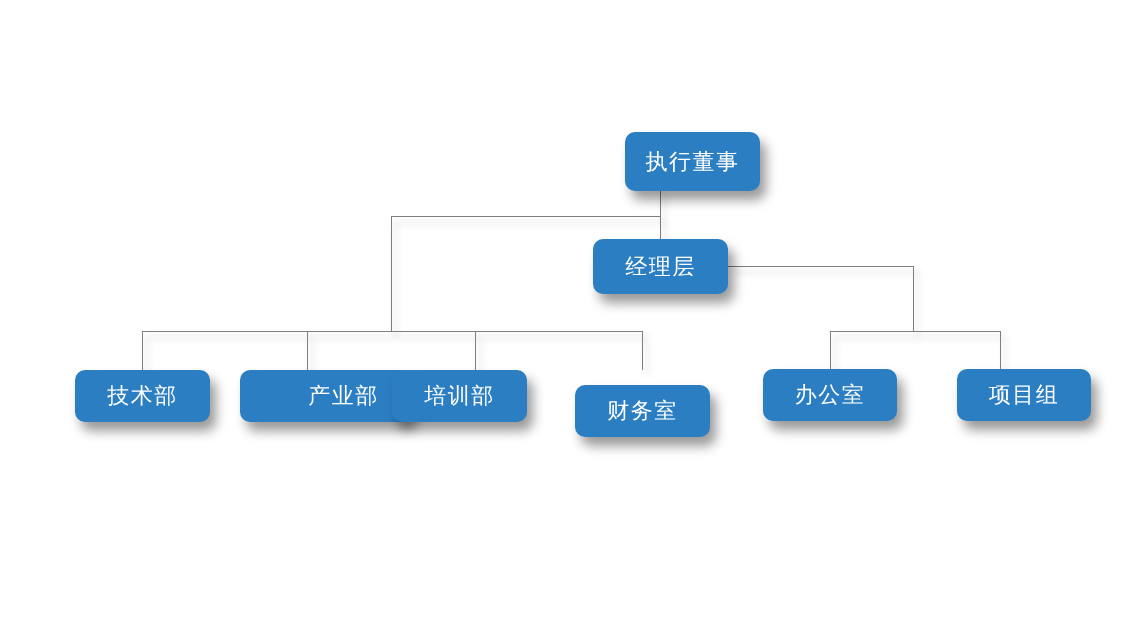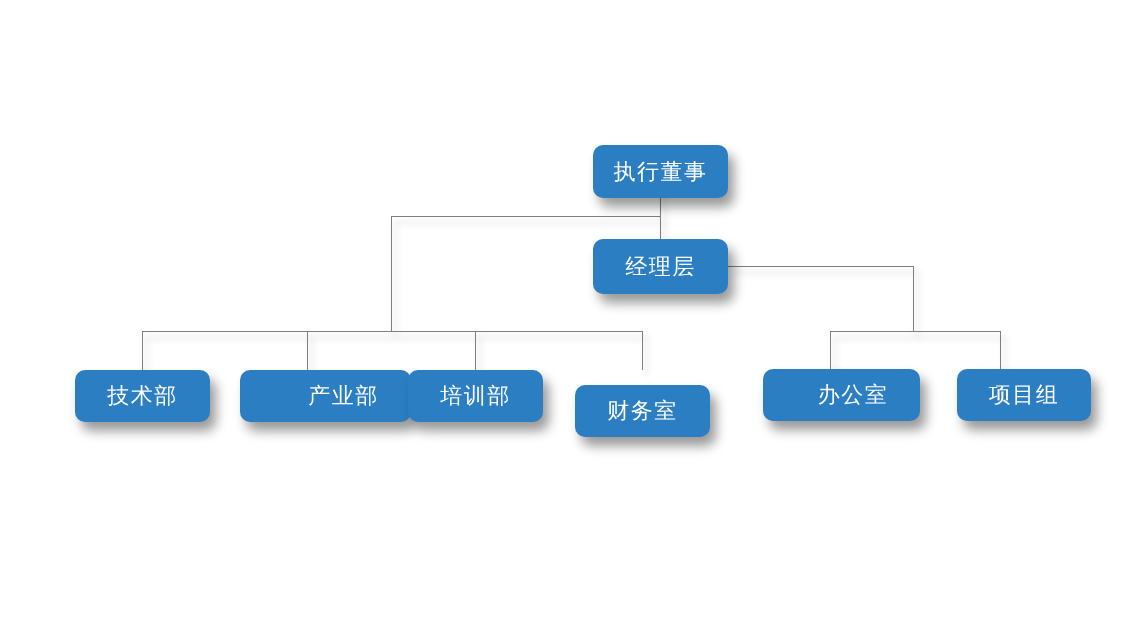--- a/index.html
+++ b/index.html
@@ -49,29 +49,29 @@
   <div class="line v" style="left:142px;top:331px;height:39px;"></div>
   <div class="line v" style="left:307px;top:331px;height:39px;"></div>
   <div class="line v" style="left:475px;top:331px;height:39px;"></div>
   <div class="line v" style="left:642px;top:331px;height:39px;"></div>
   <div class="line h" style="left:728px;top:266px;width:186px;"></div>
   <div class="line v" style="left:913px;top:266px;height:65px;"></div>
   <div class="line h" style="left:830px;top:331px;width:171px;"></div>
   <div class="line v" style="left:830px;top:331px;height:39px;"></div>
   <div class="line v" style="left:1000px;top:331px;height:39px;"></div>
 
-  <div class="node" style="left:593px;top:132px;width:135px;height:53px;margin-top:13px;">执行董事</div>
+  <div class="node" style="left:625px;top:132px;width:135px;height:59px;">执行董事</div>
 
   <div class="node" style="left:593px;top:239px;width:135px;height:55px;font-family:Liberation Mono, monospace;">经理层</div>
 
   <div class="node" style="left:75px;top:370px;width:135px;height:52px;text-align:center;">技术部</div>
 
   <div class="node" style="left:240px;top:370px;width:135px;height:52px;padding-left:36px;">产业部</div>
 
-  <div class="node" style="left:408px;top:370px;width:135px;height:52px;">培训部</div>
+  <div class="node" style="left:392px;top:370px;width:135px;height:52px;">培训部</div>
 
   <div class="node" style="left:575px;top:370px;width:135px;height:52px;margin-top:15px;">财务室</div>
 
-  <div class="node" style="left:763px;top:369px;width:134px;height:52px;padding-left:23px;">办公室</div>
+  <div class="node" style="left:763px;top:369px;width:134px;height:52px;">办公室</div>
 
   <div class="node" style="left:957px;top:369px;width:134px;height:52px;">项目组</div>
 
 </div>
 
 </body></html>

